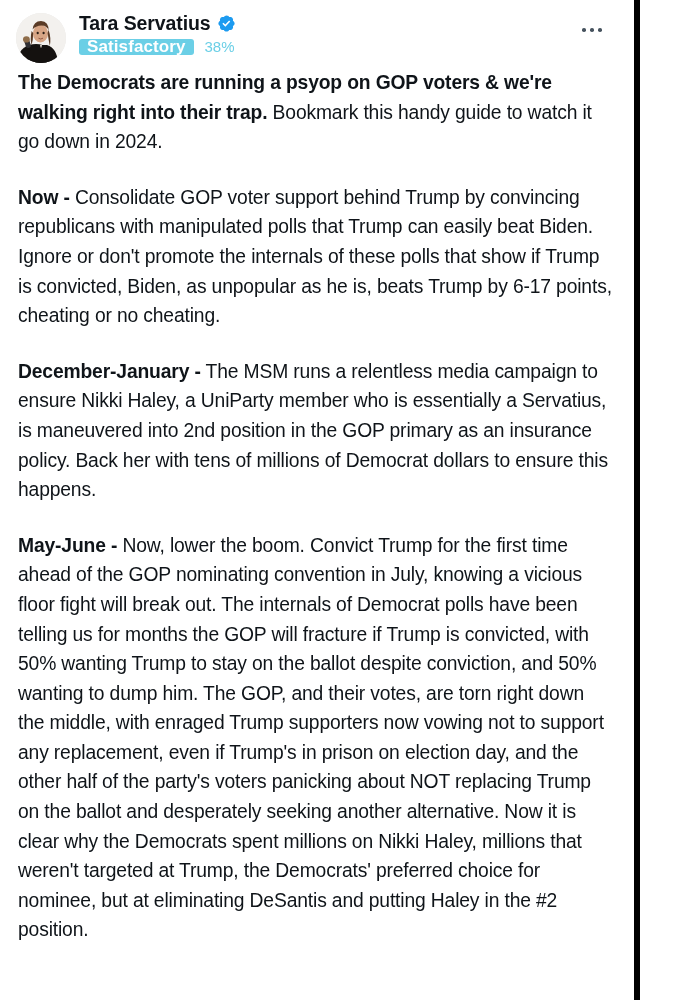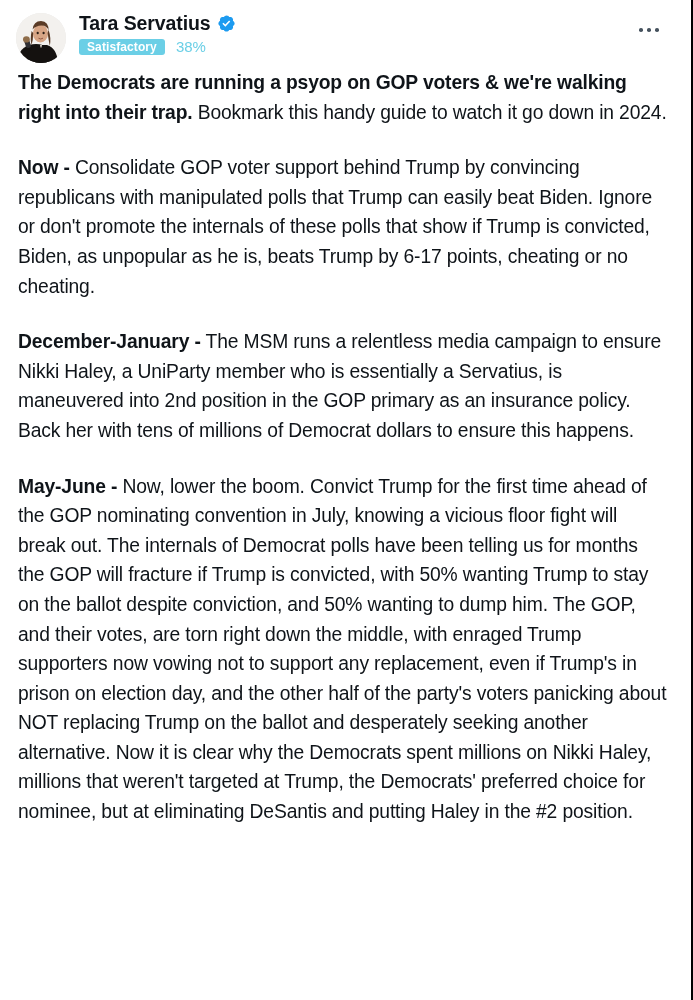--- a/index.html
+++ b/index.html
@@ -4,23 +4,23 @@
 <style>
   * { margin:0; padding:0; box-sizing:border-box; }
   html, body {
     width:693px; height:1000px;
     background:#ffffff;
     font-family:"Liberation Sans", sans-serif;
     -webkit-font-smoothing:antialiased;
   }
   #tweet-card {
     position:relative;
-    width:693px; height:1000px;
+    width:640px; height:1000px;
     background:#ffffff;
-    border-right:2px solid #000000;
+    border-right:6px solid #000000;
     overflow:hidden;
   }
 
   
   .tweet-header {
     display:flex;
     align-items:flex-start;
     padding:12px 14px 0 16px;
     position:relative;
   }
@@ -74,21 +74,21 @@
   .meta-row {
     display:flex;
     align-items:center;
     margin-top:3px;
     height:17px;
   }
   .rating-badge {
     display:inline-block;
     background:#6bcfe6;
     color:#ffffff;
-    font-size:12px;
+    font-size:17px;
     font-weight:700;
     line-height:16px;
     padding:0 8px;
     border-radius:3px;
     letter-spacing:0.1px;
     white-space:nowrap;
   }
   .rating-pct {
     margin-left:11px;
     color:#6bcfe6;

